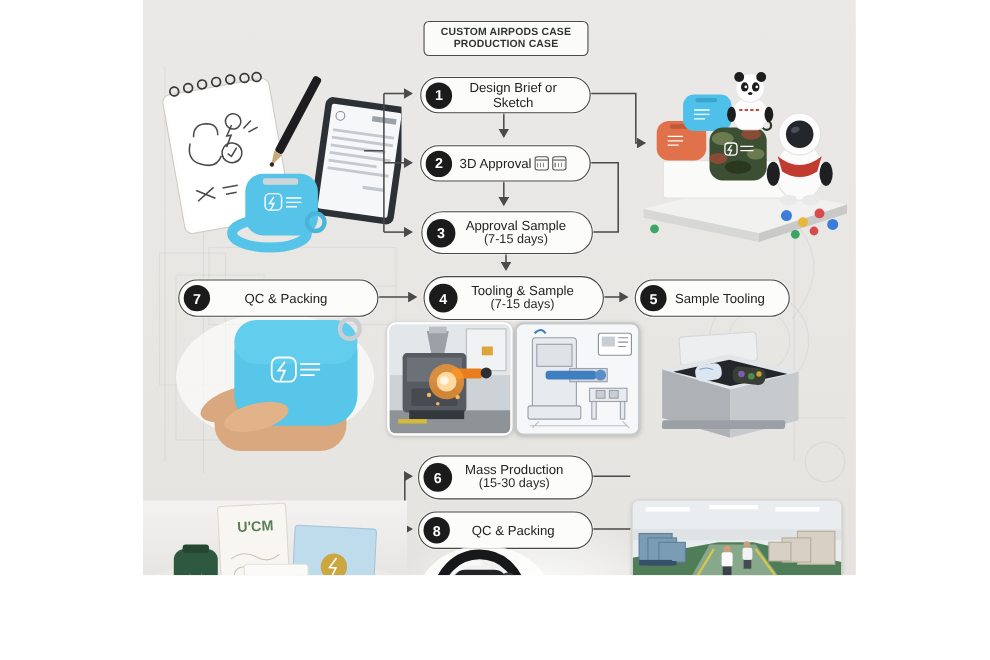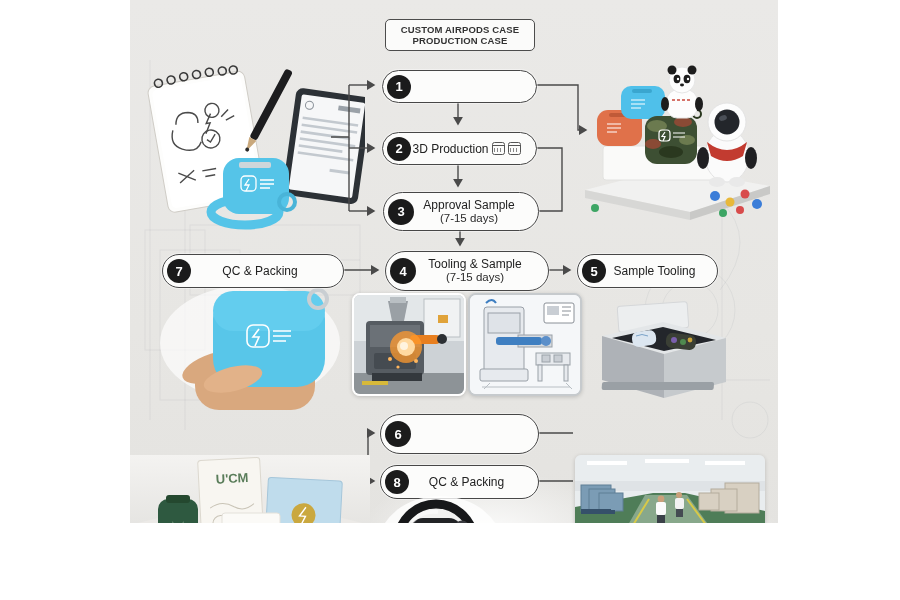--- a/index.html
+++ b/index.html
@@ -299,25 +299,26 @@
     <path d="M537,433 H573 M537,481 H573"></path>
   </svg>
 
   <div class="titlebox">
     <span>CUSTOM AIRPODS CASE</span>
     <span>PRODUCTION CASE</span>
   </div>
 
   <div class="step" style="left:382px;top:70px;width:153px;height:31px;">
     <span class="num">1</span>
+    <span class="lbl"><span>Design Brief or Sketch</span></span>
   </div>
 
   <div class="step" style="left:382px;top:132px;width:153px;height:31px;">
     <span class="num">2</span>
-    <span class="lbl"><span>3D Production</span><span class="cal"></span><span class="cal"></span></span>
+    <span class="lbl"><span>3D Approval</span><span class="cal"></span><span class="cal"></span></span>
   </div>
 
   <div class="step big" style="left:383px;top:192px;width:154px;height:37px;">
     <span class="num">3</span>
     <span class="lbl"><span>Approval Sample</span><span class="sub">(7-15 days)</span></span>
   </div>
 
   <div class="step" style="left:162px;top:254px;width:180px;height:32px;">
     <span class="num">7</span>
     <span class="lbl"><span>QC &amp; Packing</span></span>
@@ -328,20 +329,21 @@
     <span class="lbl"><span>Tooling &amp; Sample</span><span class="sub">(7-15 days)</span></span>
   </div>
 
   <div class="step" style="left:577px;top:254px;width:139px;height:32px;">
     <span class="num">5</span>
     <span class="lbl"><span>Sample Tooling</span></span>
   </div>
 
   <div class="step big" style="left:380px;top:414px;width:157px;height:38px;">
     <span class="num">6</span>
+    <span class="lbl"><span>Mass Production</span><span class="sub">(15-30 days)</span></span>
   </div>
 
   <div class="step" style="left:380px;top:465px;width:157px;height:32px;">
     <span class="num">8</span>
     <span class="lbl"><span>QC &amp; Packing</span></span>
   </div>
 
   <div class="abs" style="left:130px;top:455px;width:240px;height:145px;background:linear-gradient(180deg,#f4f3f1 0%,#e2e1de 60%,#cfcecb 100%);overflow:hidden;">
     <svg width="240" height="145" viewBox="0 0 240 145">
       <polygon points="0,70 120,40 240,70 120,110" fill="#eceae7"></polygon>

